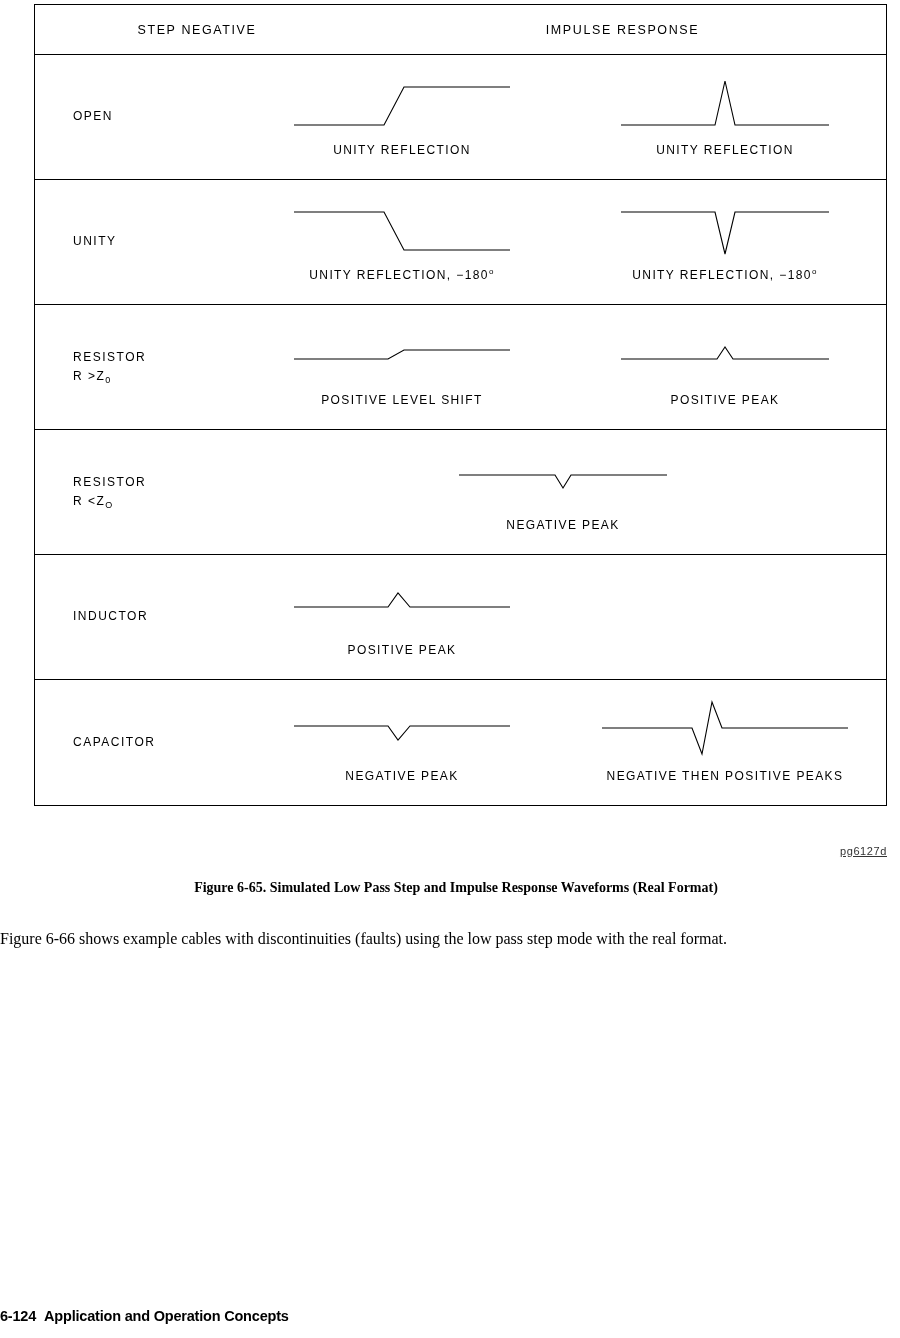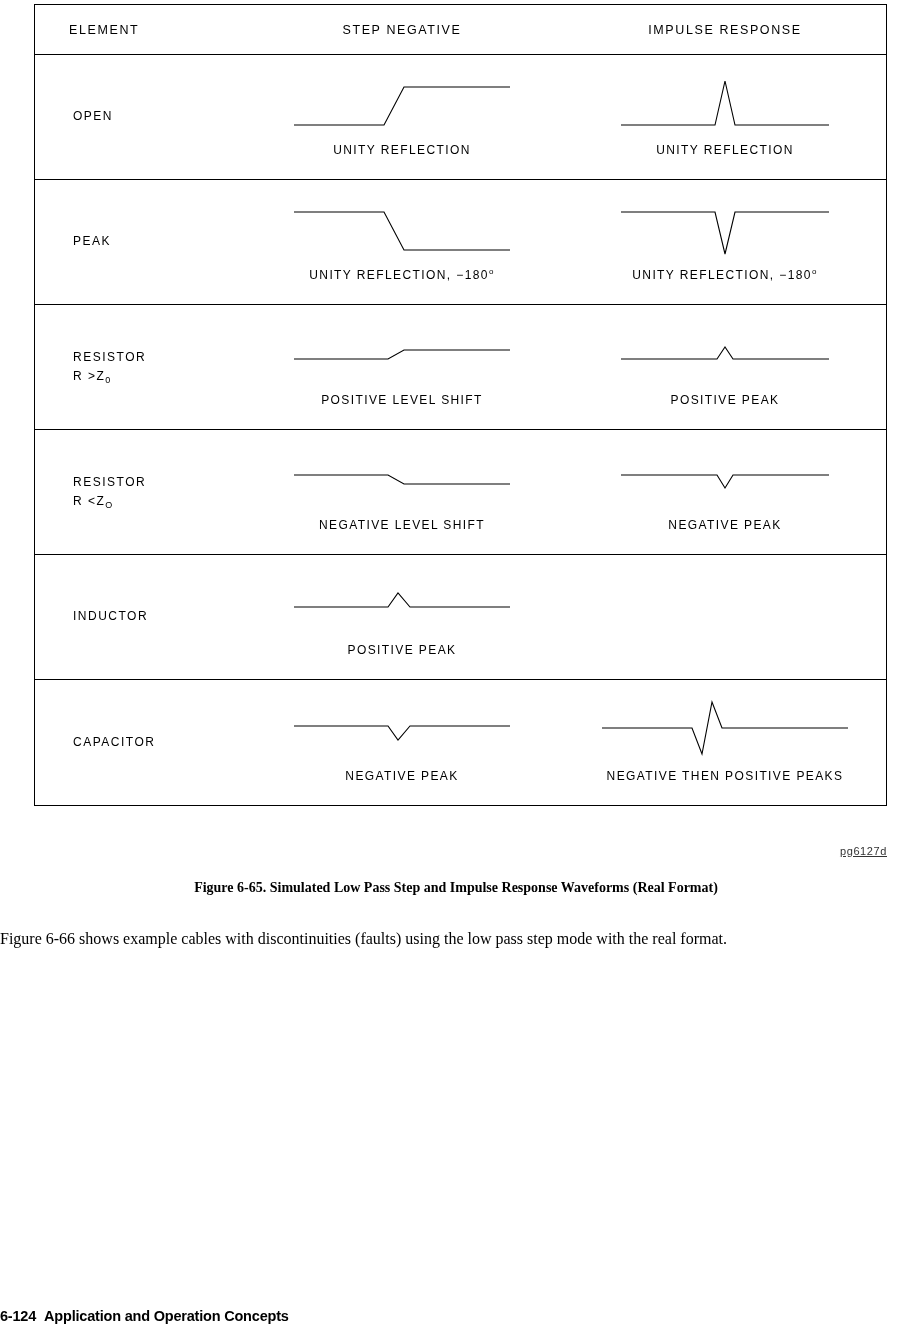--- a/index.html
+++ b/index.html
@@ -139,23 +139,20 @@
     letter-spacing: -0.2px;
   }
   #footer .pg { margin-right: 8px; }
 </style>
 </head>
 <body>
 
 <div id="figure-table">
 
   <div class="tbl-row" id="header-row">
-    <div class="col-element">
-      <div class="hdr">ELEMENT</div>
-    </div>
     <div class="col-step">
       <div class="hdr">STEP NEGATIVE</div>
     </div>
     <div class="col-impulse">
       <div class="hdr">IMPULSE RESPONSE</div>
     </div>
   </div>
 
   <div class="tbl-row body-row">
     <div class="col-element">
@@ -174,21 +171,21 @@
         <svg class="wave-svg" width="212" height="62" viewBox="0 0 212 62">
           <polyline points="2,52 96,52 106,8 116,52 210,52" fill="none" stroke="#000" stroke-width="1.1"></polyline>
         </svg>
         <div class="wave-caption">UNITY REFLECTION</div>
       </div>
     </div>
   </div>
 
   <div class="tbl-row body-row">
     <div class="col-element">
-      <div class="elem-label">PEAK</div>
+      <div class="elem-label">UNITY</div>
     </div>
     <div class="col-step">
       <div class="wave-cell">
         <svg class="wave-svg" width="220" height="62" viewBox="0 0 220 62">
           <polyline points="2,14 92,14 112,52 218,52" fill="none" stroke="#000" stroke-width="1.1"></polyline>
         </svg>
         <div class="wave-caption"><span>UNITY REFLECTION, −180</span><sup>o</sup></div>
       </div>
     </div>
     <div class="col-impulse">
@@ -219,28 +216,20 @@
           <polyline points="2,36 98,36 106,24 114,36 210,36" fill="none" stroke="#000" stroke-width="1.1"></polyline>
         </svg>
         <div class="wave-caption">POSITIVE PEAK</div>
       </div>
     </div>
   </div>
 
   <div class="tbl-row body-row">
     <div class="col-element">
       <div class="elem-label"><span>RESISTOR</span><br><span>R &lt;Z</span><sub>O</sub></div>
-    </div>
-    <div class="col-step">
-      <div class="wave-cell">
-        <svg class="wave-svg" width="220" height="62" viewBox="0 0 220 62">
-          <polyline points="2,27 96,27 112,36 218,36" fill="none" stroke="#000" stroke-width="1.1"></polyline>
-        </svg>
-        <div class="wave-caption">NEGATIVE LEVEL SHIFT</div>
-      </div>
     </div>
     <div class="col-impulse">
       <div class="wave-cell">
         <svg class="wave-svg" width="212" height="62" viewBox="0 0 212 62">
           <polyline points="2,27 98,27 106,40 114,27 210,27" fill="none" stroke="#000" stroke-width="1.1"></polyline>
         </svg>
         <div class="wave-caption">NEGATIVE PEAK</div>
       </div>
     </div>
   </div>

